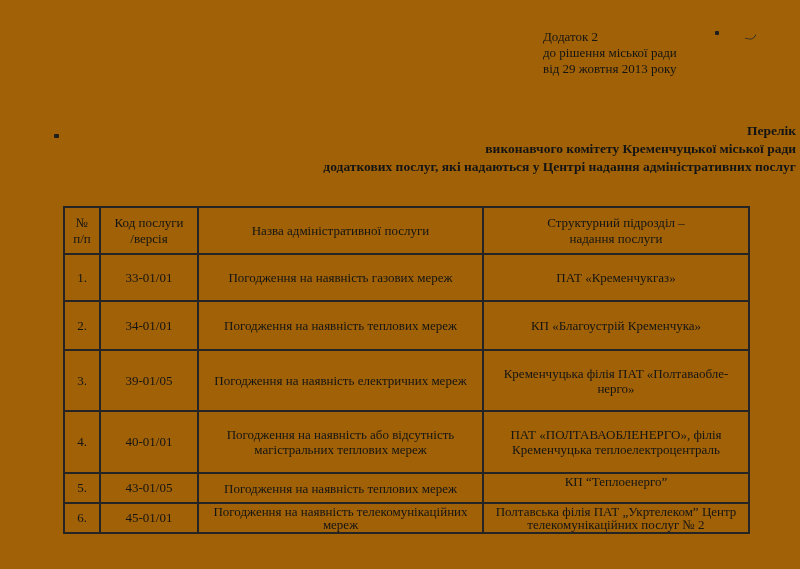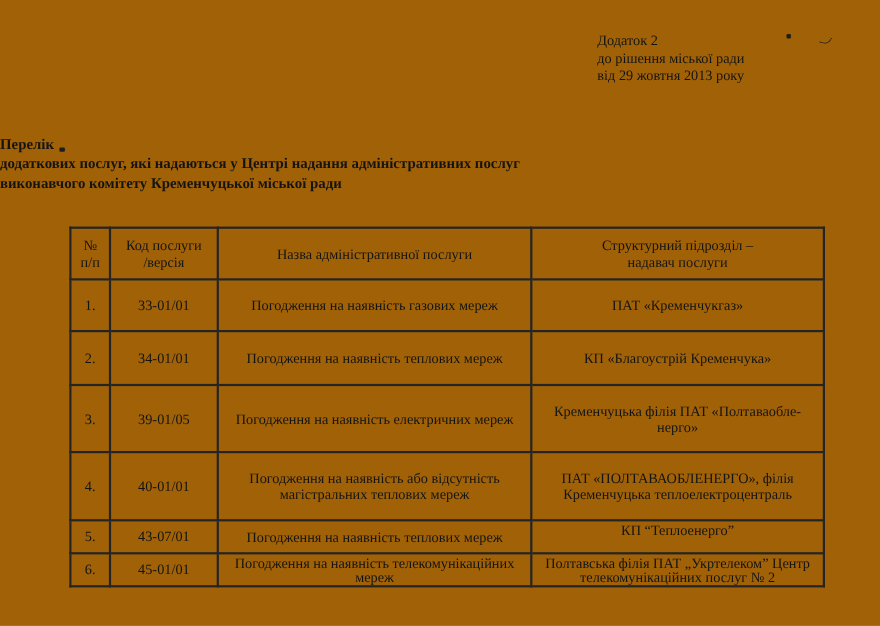--- a/index.html
+++ b/index.html
@@ -24,21 +24,21 @@
     font-size: 13px;
     line-height: 16px;
     white-space: nowrap;
   }
   
   .doc-title {
     position: absolute;
     left: 0;
     top: 122px;
     width: 796px;
-    text-align: left;
+    text-align: right;
     font-weight: bold;
     font-size: 13.5px;
     line-height: 18px;
   }
   
   table.services {
     position: absolute;
     left: 63px;
     top: 206px;
     width: 685px;
@@ -99,40 +99,40 @@
     <div>до рішення міської ради</div>
     <div>від 29 жовтня 2013 року</div>
   </div>
 
   <div class="scan-dot dot-tr"></div>
   <div class="squiggle"></div>
   <div class="scan-dot dot-title"></div>
 
   <div class="doc-title">
     <div>Перелік</div>
+    <div>виконавчого комітету Кременчуцької міської ради</div>
     <div>додаткових послуг, які надаються у Центрі надання адміністративних послуг</div>
-    <div>виконавчого комітету Кременчуцької міської ради</div>
   </div>
 
   <table class="services">
     <colgroup>
       <col style="width:36px">
       <col style="width:98px">
       <col style="width:285px">
       <col style="width:266px">
     </colgroup>
     <thead>
       <tr class="hdr">
         <th>№
 п/п</th>
         <th>Код послуги
 /версія</th>
         <th>Назва адміністративної послуги</th>
         <th>Структурний підрозділ –
-надавач послуги</th>
+надання послуги</th>
       </tr>
     </thead>
     <tbody>
       <tr class="row1">
         <td class="c-num">1.</td>
         <td class="c-code">33-01/01</td>
         <td class="c-name">Погодження на наявність газових мереж</td>
         <td class="c-prov">ПАТ «Кременчукгаз»</td>
       </tr>
       <tr class="row2">
@@ -151,21 +151,21 @@
       <tr class="row4">
         <td class="c-num">4.</td>
         <td class="c-code">40-01/01</td>
         <td class="c-name">Погодження на наявність або відсутність
 магістральних теплових мереж</td>
         <td class="c-prov">ПАТ «ПОЛТАВАОБЛЕНЕРГО», філія
 Кременчуцька теплоелектроцентраль</td>
       </tr>
       <tr class="row5">
         <td class="c-num">5.</td>
-        <td class="c-code">43-07/01</td>
+        <td class="c-code">43-01/05</td>
         <td class="c-name">Погодження на наявність теплових мереж</td>
         <td class="c-prov v-top">КП “Теплоенерго”</td>
       </tr>
       <tr class="row6">
         <td class="c-num">6.</td>
         <td class="c-code">45-01/01</td>
         <td class="c-name">Погодження на наявність телекомунікаційних
 мереж</td>
         <td class="c-prov">Полтавська філія ПАТ „Укртелеком” Центр
 телекомунікаційних послуг № 2</td>

